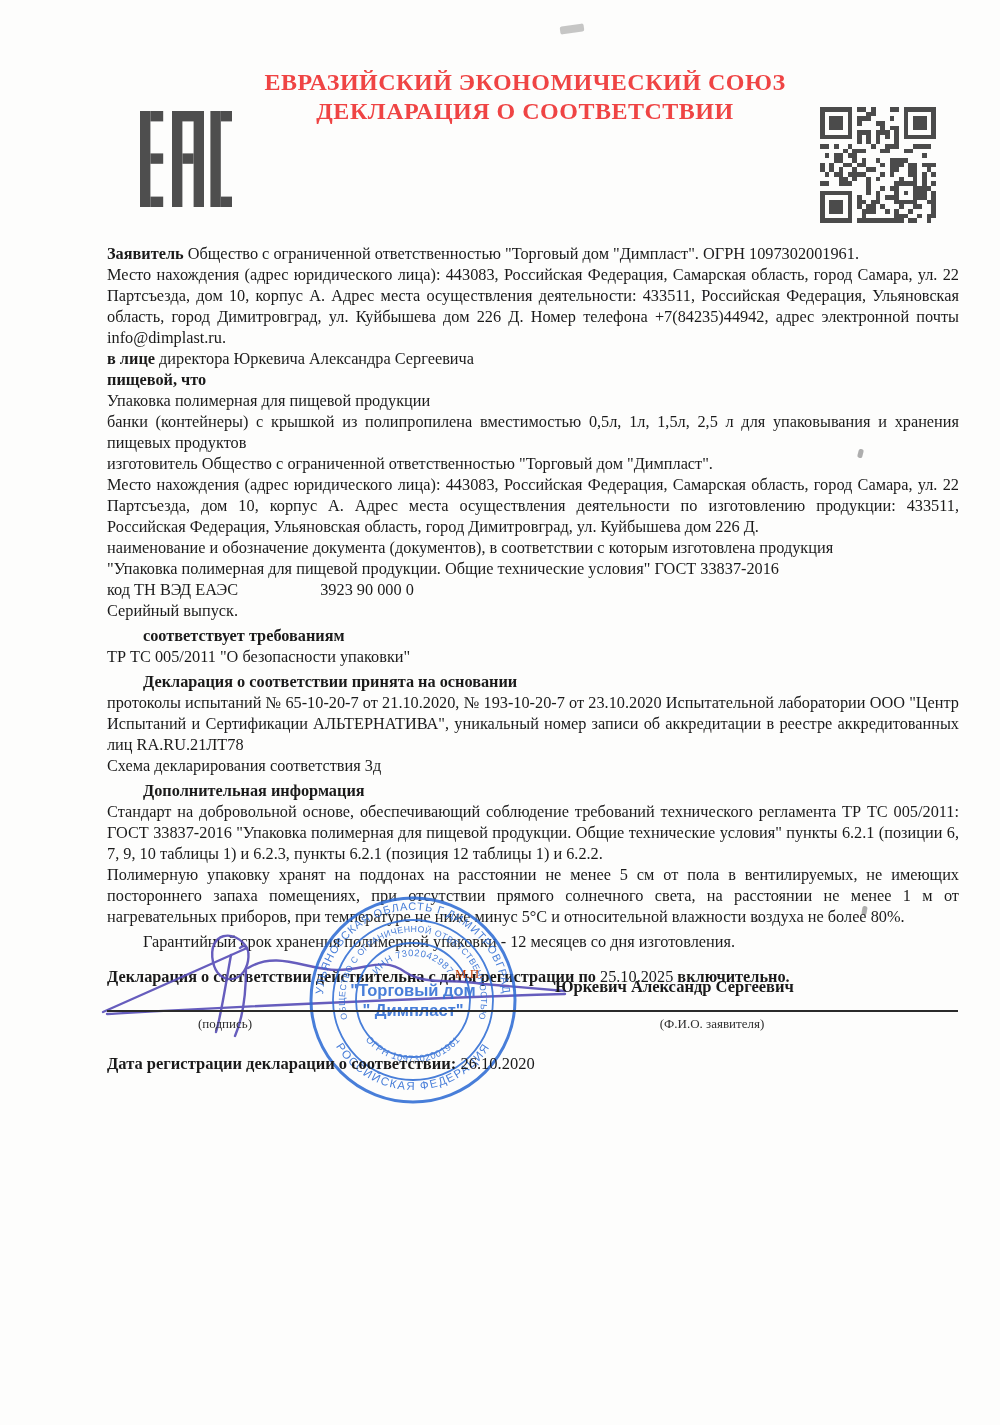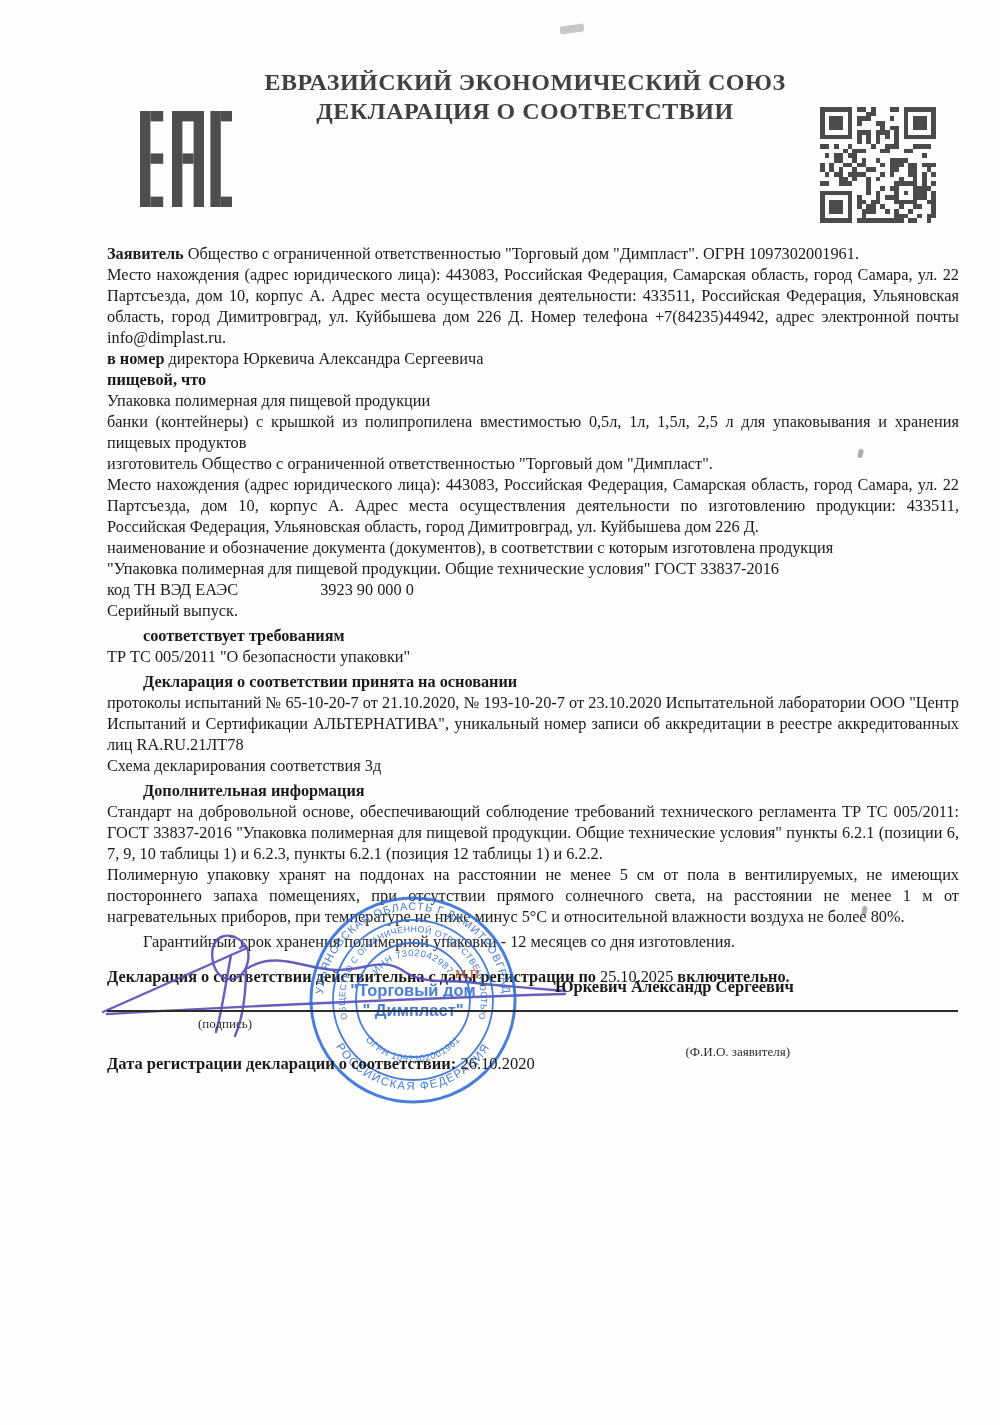--- a/index.html
+++ b/index.html
@@ -1,38 +1,38 @@
 <!DOCTYPE html>
 <html><head>
 <meta charset="utf-8">
 <style>
   html,body{margin:0;padding:0;background:#9a9a9a;}
   .page{position:relative;width:1000px;height:1425px;margin:0 auto;background:#fdfdfc;overflow:hidden;
         font-family:"Liberation Serif", serif;color:#1a1a1a;}
   
   .title{position:absolute;left:115px;top:68px;width:820px;text-align:center;font-weight:bold;
-         font-size:24px;line-height:29px;letter-spacing:.5px;color:#404040;}
+         font-size:24px;line-height:29px;letter-spacing:.5px;color:#ef4444;}
   .eac{position:absolute;left:140px;top:103px;}
   .qr{position:absolute;left:820px;top:107px;}
   
   .col{position:absolute;left:107px;top:243px;width:852px;font-size:16.3px;line-height:21px;}
   .col p{margin:0;text-align:justify;font-family:Liberation Serif, serif;}
   .col p.nj{text-align:left;}
   .col p.gap{margin-top:4px;margin-left:36px;}
   .col b{font-weight:bold;}
   .tnved-code{display:inline-block;margin-left:82px;}
   .validity{margin-top:14px !important;}
   
   .rule{position:absolute;left:107px;top:1010px;width:851px;height:2px;background:#2b2b2b;}
   .sig{position:absolute;left:95px;top:928px;}
   .mp{position:absolute;left:455px;top:966px;font-size:13px;color:#c2410c;}
   .fio-name{position:absolute;left:555px;top:977px;width:270px;font-size:16.5px;font-weight:bold;}
   .lbl{position:absolute;top:1016px;font-family:Liberation Serif, serif;font-size:13px;color:#2e2e2e;}
   .lbl.sign{left:160px;width:130px;text-align:center;}
-  .lbl.fio{left:590px;width:200px;text-align:right;margin-top:28px;}
+  .lbl.fio{left:612px;width:200px;text-align:center;}
   .stamp{position:absolute;left:303px;top:890px;opacity:.87;}
   
   .reg{position:absolute;left:107px;width:852px;font-size:16.5px;}
   .reg1{top:1030px;}
   .reg2{top:1054px;}
   
   .noise{position:absolute;border-radius:2px;background:rgba(130,130,130,.45);}
   .n1{left:560px;top:25px;width:24px;height:8px;transform:rotate(-8deg);}
   .n2{left:858px;top:449px;width:5px;height:9px;transform:rotate(14deg);background:rgba(95,95,95,.5);}
   .n3{left:862px;top:906px;width:5px;height:9px;transform:rotate(10deg);background:rgba(95,95,95,.5);}
@@ -373,21 +373,21 @@
           <rect x="19" y="24" width="1" height="1"></rect>
           <rect x="20" y="24" width="1" height="1"></rect>
           <rect x="23" y="24" width="1" height="1"></rect>
         </g>
       </svg>
   </div>
 
   <div class="col">
     <p class="nj"><b>Заявитель </b><span>Общество с ограниченной ответственностью "Торговый дом "Димпласт". ОГРН 1097302001961.</span></p>
     <p>Место нахождения (адрес юридического лица): 443083, Российская Федерация, Самарская область, город Самара, ул. 22 Партсъезда, дом 10, корпус А. Адрес места осуществления деятельности: 433511, Российская Федерация, Ульяновская область, город Димитровград, ул. Куйбышева дом 226 Д. Номер телефона +7(84235)44942, адрес электронной почты info@dimplast.ru.</p>
-    <p class="nj"><b>в номер </b><span>директора Юркевича Александра Сергеевича</span></p>
+    <p class="nj"><b>в лице </b><span>директора Юркевича Александра Сергеевича</span></p>
     <p class="nj"><b>пищевой, что</b></p>
     <p class="nj">Упаковка полимерная для пищевой продукции</p>
     <p>банки (контейнеры) с крышкой из полипропилена вместимостью 0,5л, 1л, 1,5л, 2,5 л для упаковывания и хранения пищевых продуктов</p>
     <p class="nj">изготовитель Общество с ограниченной ответственностью "Торговый дом "Димпласт".</p>
     <p>Место нахождения (адрес юридического лица): 443083, Российская Федерация, Самарская область, город Самара, ул. 22 Партсъезда, дом 10, корпус А. Адрес места осуществления деятельности по изготовлению продукции: 433511, Российская Федерация, Ульяновская область, город Димитровград, ул. Куйбышева дом 226 Д.</p>
     <p class="nj">наименование и обозначение документа (документов), в соответствии с которым изготовлена продукция</p>
     <p class="nj">"Упаковка полимерная для пищевой продукции. Общие технические условия" ГОСТ 33837-2016</p>
     <p class="nj"><span>код ТН ВЭД ЕАЭС</span><span class="tnved-code">3923 90 000 0</span></p>
     <p class="nj">Серийный выпуск.</p>
     <p class="nj gap"><b>соответствует требованиям</b></p>

